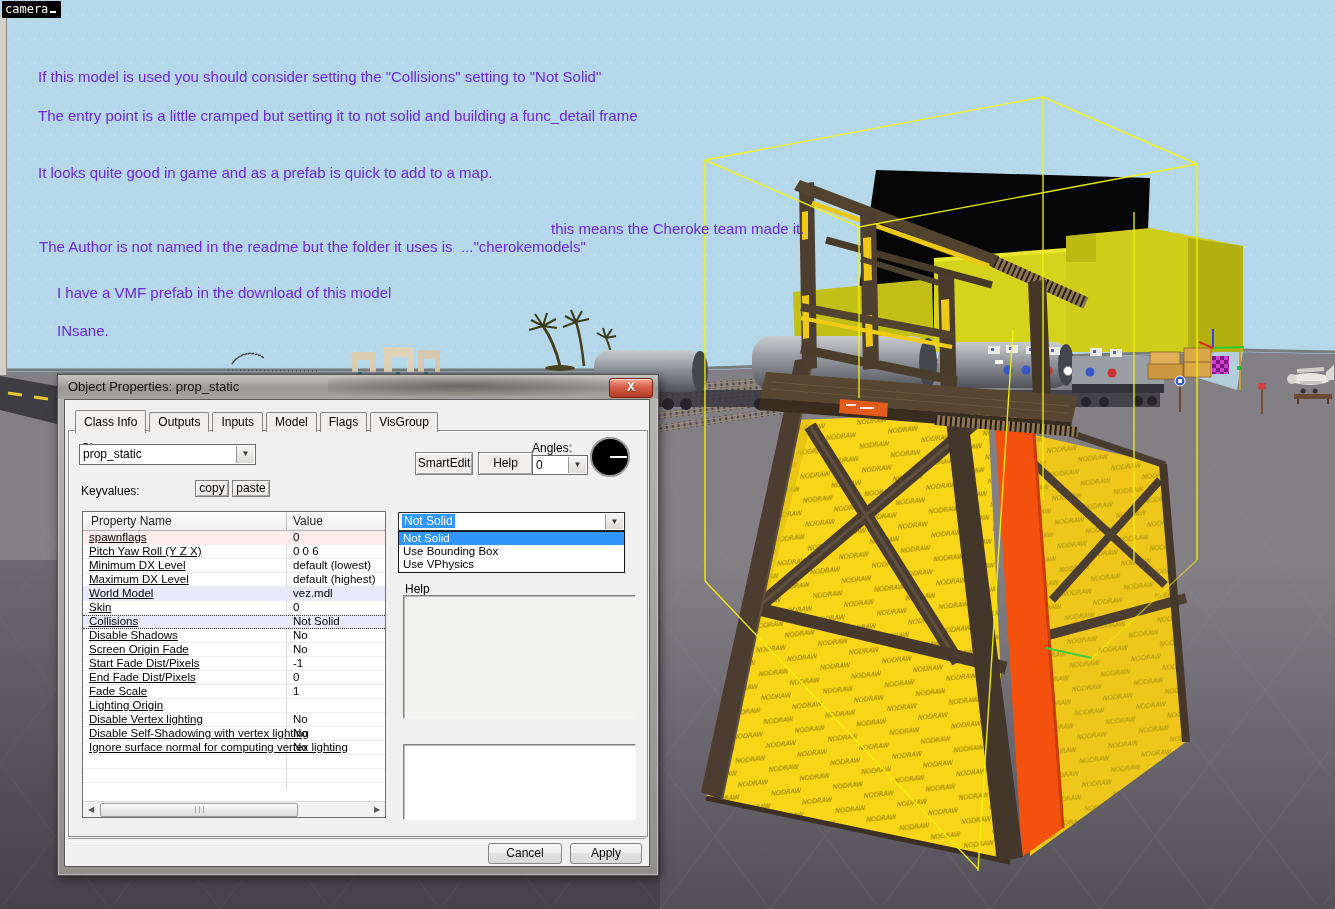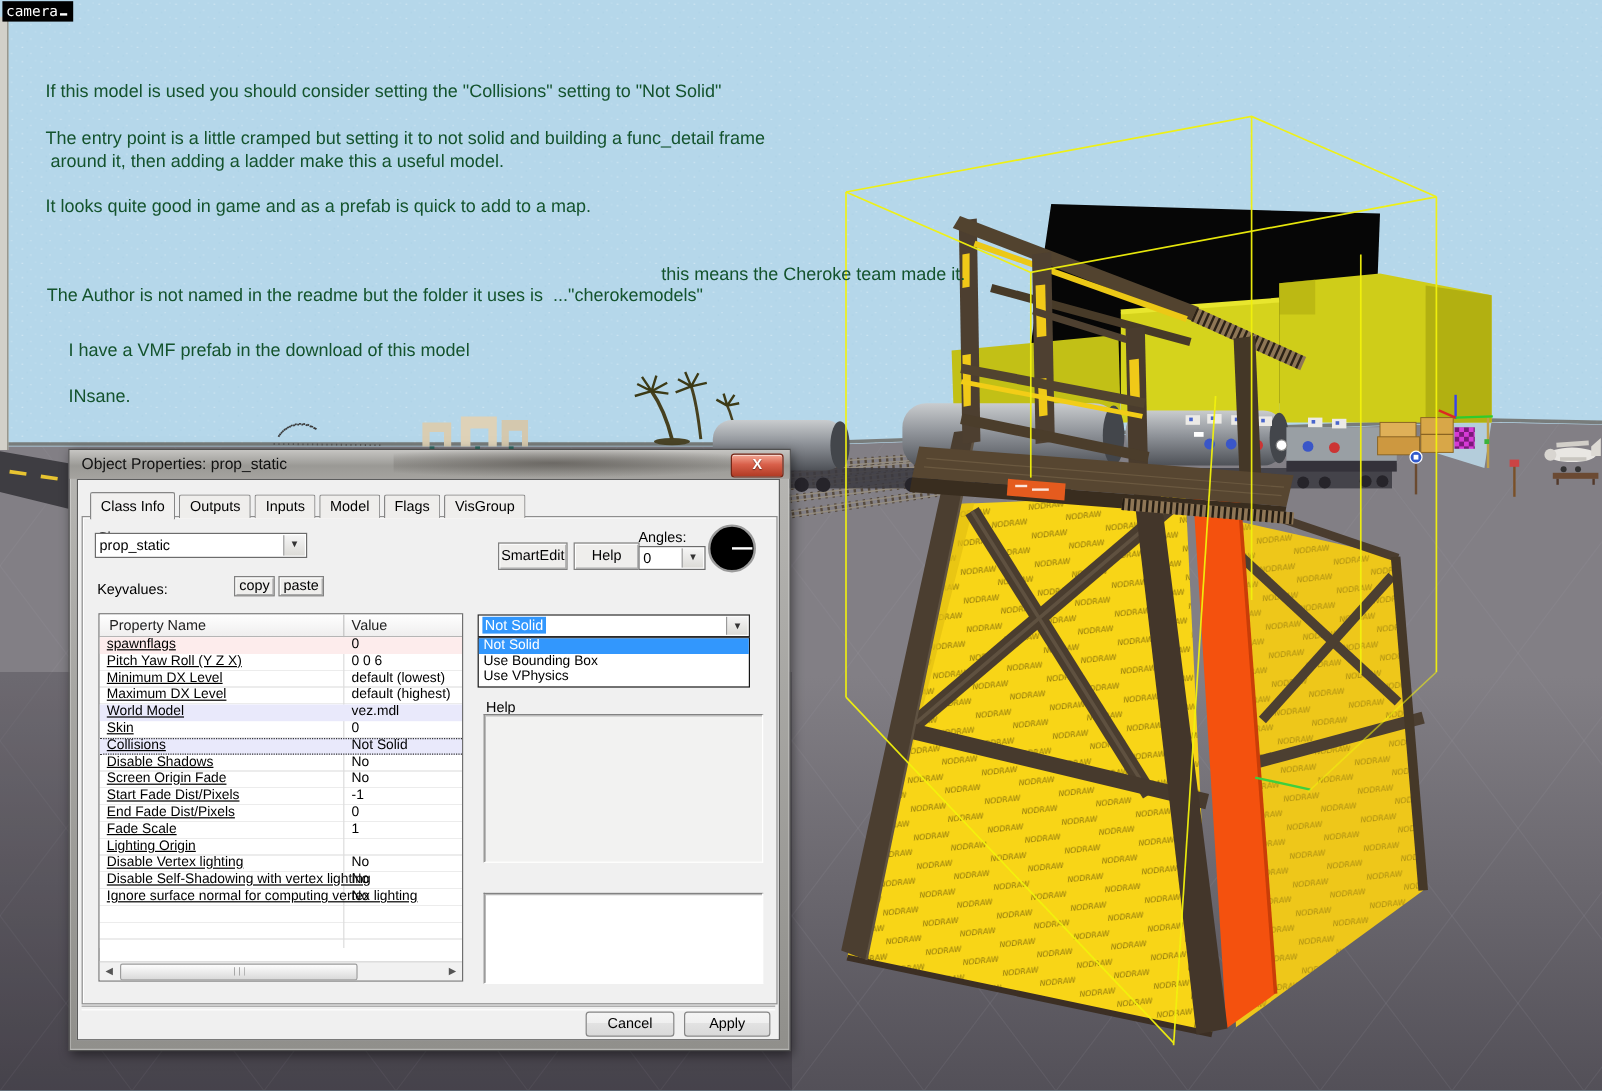--- a/index.html
+++ b/index.html
@@ -1,20 +1,20 @@
 <!DOCTYPE html>
 <html><head>
 <meta charset="utf-8">
 <style>
   html,body{margin:0;padding:0;background:#222;}
   .stage{position:relative;width:1335px;height:909px;overflow:hidden;
          font-family:"Liberation Sans",sans-serif;background:#b5d7ea;}
   svg{display:block}
   
-  .anno{position:absolute;color:#14532d;font-size:15px;line-height:19px;z-index:2;white-space:pre;}
+  .anno{position:absolute;color:#6d28d9;font-size:15px;line-height:19px;z-index:2;white-space:pre;}
   .camera-label{position:absolute;left:2px;top:1px;background:#000;color:#fff;
     font-family:"DejaVu Sans Mono",monospace;font-size:12px;padding:1px 5px 2px 3px;z-index:2;}
   .camera-label::after{content:"";display:inline-block;width:6px;height:2px;background:#fff;margin-left:2px;vertical-align:baseline;}
   .win-edge{position:absolute;left:0;top:14px;width:6px;height:361px;background:#d2d0c9;border-right:1px solid #8b897f;z-index:1;}
   
   .dialog{position:absolute;left:57px;top:374px;width:600px;height:500px;z-index:3;
     background:linear-gradient(#b7b6b3,#908f8b);border:1px solid #4f4f4f;
     box-shadow:2px 3px 9px rgba(0,0,0,.5), inset 0 0 0 1px rgba(255,255,255,.35);
     font-size:12px;color:#000;}
   .titlebar{position:absolute;left:0;top:0;right:0;height:24px;
@@ -413,21 +413,21 @@
       <line x1="705" y1="581" x2="978" y2="869"></line>
       <line x1="1197" y1="560" x2="1090" y2="660" opacity="0.6"></line>
     </g>
   </svg>
   </div>
 
   <div class="win-edge"></div>
   <div class="camera-label">camera</div>
 
   <div class="anno" style="left:38px;top:67px;">If this model is used you should consider setting the "Collisions" setting to "Not Solid"</div>
-  <div class="anno" style="left:38px;top:106px;"><span>The entry point is a little cramped but setting it to not solid and building a func_detail frame</span><br><span> around it, then adding a ladder make this a useful model.</span></div>
+  <div class="anno" style="left:38px;top:106px;"><span>The entry point is a little cramped but setting it to not solid and building a func_detail frame</span><br></div>
   <div class="anno" style="left:38px;top:163px;">It looks quite good in game and as a prefab is quick to add to a map.</div>
   <div class="anno" style="left:39px;top:201px;margin-top:36px;">The Author is not named in the readme but the folder it uses is  ..."cherokemodels"</div>
   <div class="anno" style="left:511px;top:219px;margin-left:40px;">this means the Cheroke team made it.</div>
   <div class="anno" style="left:57px;top:283px;">I have a VMF prefab in the download of this model</div>
   <div class="anno" style="left:57px;top:321px;">INsane.</div>
 
   <div class="dialog">
     <div class="titlebar">
       <span class="title-text">Object Properties: prop_static</span>
     </div>

